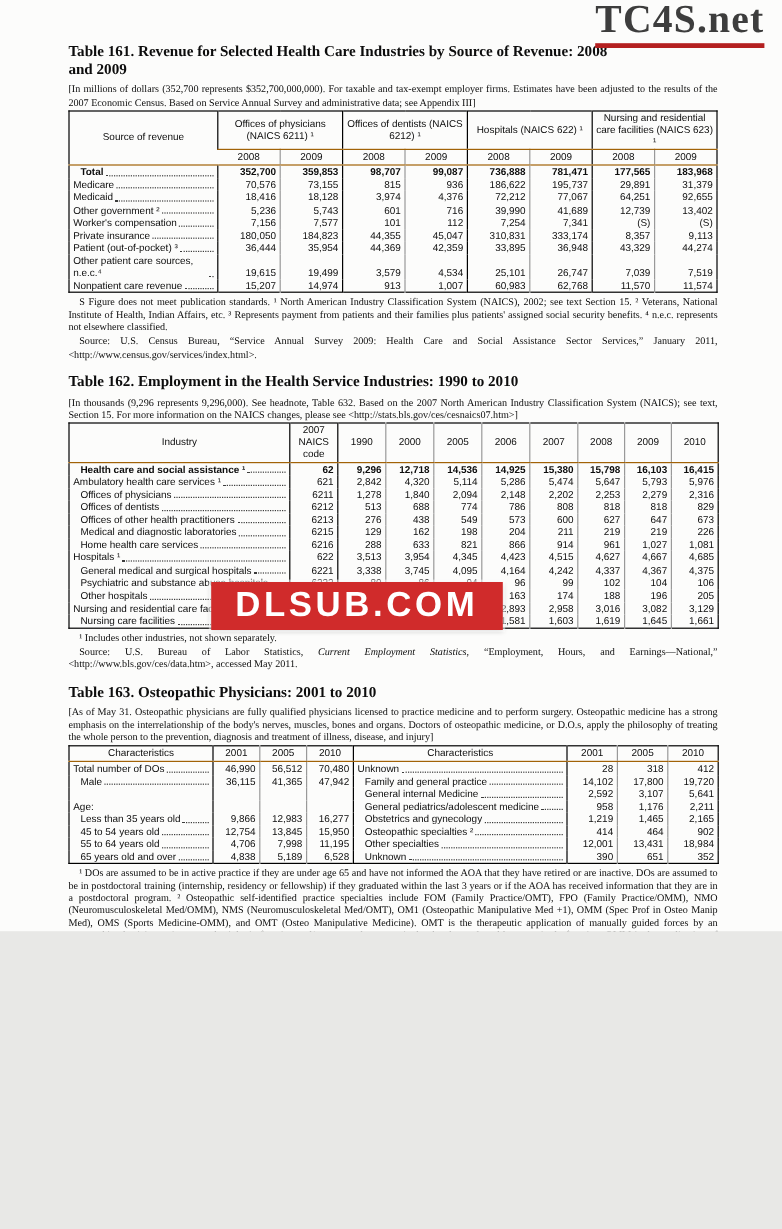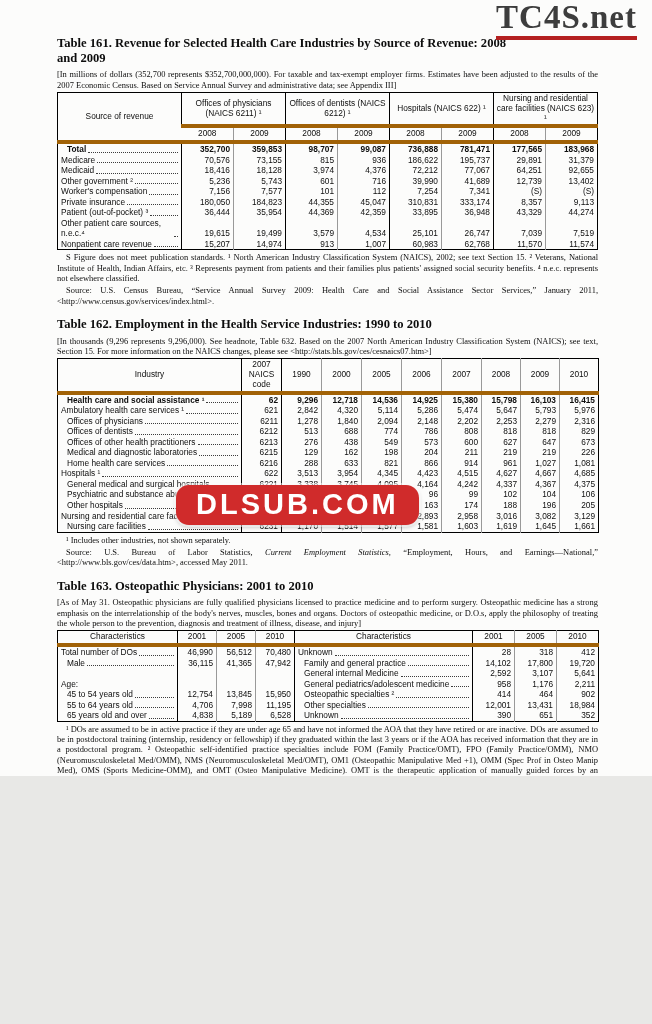--- a/index.html
+++ b/index.html
@@ -6,39 +6,39 @@
   html,body{margin:0;padding:0}
   body{width:652px;height:1024px;background:#e8e8e6;font-family:"Liberation Serif",serif}
   #page{position:relative;width:652px;height:776px;background:#fcfcfb;overflow:hidden;color:#0d0d0d}
   #content{position:absolute;left:57px;top:36px;width:541px}
   .sect{margin-top:11px}
   .sect:first-child{margin-top:0}
   .tbl-title{font-family:"Liberation Serif",serif;font-weight:700;font-size:12.6px;line-height:1.16;margin:0 0 4px;max-width:462px}
   .headnote{font-size:8.45px;line-height:1.23;text-align:justify;margin:0 0 2px}
   .notes{font-size:8.45px;line-height:1.22;text-align:justify;margin:2px 0 0;text-indent:9px}
   table.data{width:541px;border-collapse:collapse;table-layout:fixed;font-family:"Liberation Sans",sans-serif;font-size:8.3px;border:1px solid #000;margin-top:2px}
-  .data th{font-weight:400;text-align:center;vertical-align:middle;padding:1px 2px;line-height:1.18;border-bottom:4px solid #a16207}
+  .data th{font-weight:400;text-align:center;vertical-align:middle;padding:1px 2px;line-height:1.18;border-bottom:1px solid #a16207}
   .data td{padding:0 2px;line-height:1.27;vertical-align:bottom;height:10.5px}
   .data td.num{text-align:right;white-space:nowrap;padding-right:3px}
   .data td,.data th{border-left:1px solid #999}
   .data td:first-child,.data th:first-child{border-left:none}
   .data .gs{border-left:1px solid #000}
   .data tr.b{font-weight:700}
   .lw{display:flex}
   .lt{flex:0 1 auto}
   .dots{flex:1 1 5px;min-width:4px;border-bottom:1.2px dotted #3c3c3c;margin:0 1px 2px 2px}
   td.ind0{padding-left:3px}
   td.ind1{padding-left:9px}
   #footer-left{position:absolute;left:57px;top:949px;font-size:11.3px}
   #footer-left .pn{margin-right:14px}
   #footer-right{position:absolute;right:52px;top:965px;font-size:8px;color:#222}
   .wm-top{position:absolute;top:1px;right:15px;text-align:right;z-index:5}
   .wm-top .txt{font-weight:700;font-size:33px;line-height:1;color:#3d3d3d;letter-spacing:1px;font-family:"Liberation Serif",serif}
   .wm-top .line{height:3.5px;background:#b42020;margin-top:2px}
-  .wm-mid{position:absolute;left:176px;top:485px;z-index:6;background:#d02b2b;color:#fff;font-family:"Liberation Sans",sans-serif;font-weight:700;font-size:29px;line-height:1;letter-spacing:3px;padding:5px 20px 6px;border-radius:13px;box-shadow:0 0 0 2px rgba(255,255,255,.5),0 2px 4px rgba(0,0,0,.25)}
+  .wm-mid{position:absolute;left:176px;top:485px;z-index:6;background:#d02b2b;color:#fff;font-family:"Liberation Sans",sans-serif;font-weight:700;font-size:29px;line-height:1;letter-spacing:3px;padding:5px 20px 6px;border-radius:0;box-shadow:0 0 0 2px rgba(255,255,255,.5),0 2px 4px rgba(0,0,0,.25)}
   .wm-bottom{position:absolute;left:0;right:0;top:966px;text-align:center;z-index:6;font-family:"Liberation Sans",sans-serif;font-weight:700;font-size:62px;line-height:1;letter-spacing:2px;color:#c41f1f;text-shadow:0 2px 3px rgba(80,0,0,.3)}
 </style>
 </head>
 <body>
 
 <div id="page">
 
   <div class="wm-top">
     <div class="txt">TC4S.net</div>
     <div class="line"></div>
@@ -590,20 +590,40 @@
                   <span class="dots"></span>
                 </div>
               </td>
               <td class="num gs">958</td>
               <td class="num">1,176</td>
               <td class="num">2,211</td>
             </tr>
             <tr>
               <td class="lbl ind1">
                 <div class="lw">
+                  <span class="lt">Less than 35 years old</span>
+                  <span class="dots"></span>
+                </div>
+              </td>
+              <td class="num gs">9,866</td>
+              <td class="num">12,983</td>
+              <td class="num">16,277</td>
+              <td class="lbl ind1 gs">
+                <div class="lw">
+                  <span class="lt">Obstetrics and gynecology</span>
+                  <span class="dots"></span>
+                </div>
+              </td>
+              <td class="num gs">1,219</td>
+              <td class="num">1,465</td>
+              <td class="num">2,165</td>
+            </tr>
+            <tr>
+              <td class="lbl ind1">
+                <div class="lw">
                   <span class="lt">45 to 54 years old</span>
                   <span class="dots"></span>
                 </div>
               </td>
               <td class="num gs">12,754</td>
               <td class="num">13,845</td>
               <td class="num">15,950</td>
               <td class="lbl ind1 gs">
                 <div class="lw">
                   <span class="lt">Osteopathic specialties ²</span>

